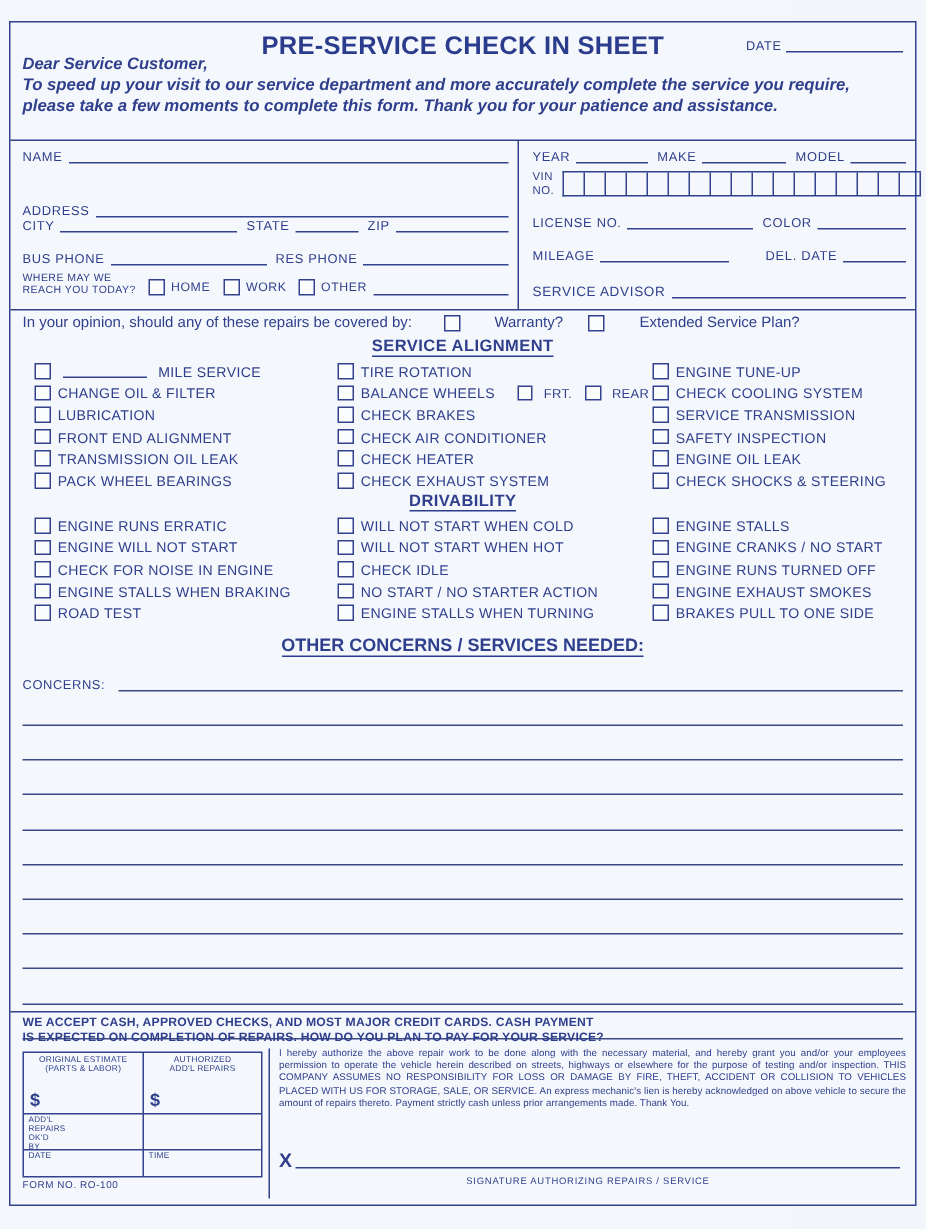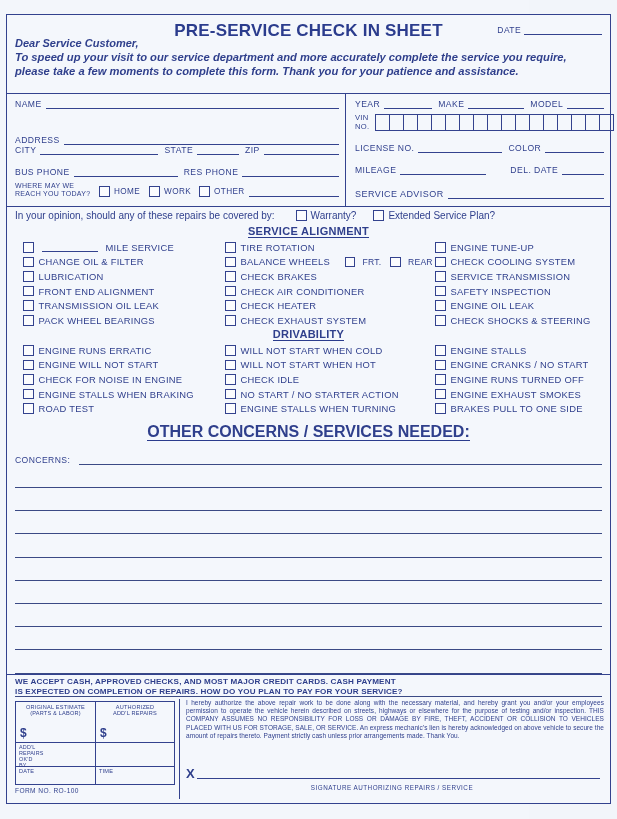--- a/index.html
+++ b/index.html
@@ -40,37 +40,37 @@
   .twoline{position:absolute;font-size:7px;line-height:7.6px;letter-spacing:.3px;}
 
   .vinrow{position:absolute;display:flex;align-items:center;}
   .vinlbl{font-size:7.6px;line-height:8.4px;letter-spacing:.3px;width:20px;}
   .vinboxes{display:flex;border:1.2px solid #33428e;border-right:none;height:15px;}
   .vinboxes i{display:block;width:13px;border-right:1.2px solid #33428e;}
 
   
   .opinion{position:relative;height:17px;border-top:1.5px solid #33428e;
            display:flex;align-items:center;padding-left:8px;font-size:10px;gap:9px;}
-  .opinion .ck{display:flex;align-items:center;gap:4px;}
+  .opinion .ck{display:flex;align-items:center;gap:23px;}
   .opinion .cb{width:9px;height:9px;}
 
   
   .sect-h{text-align:center;font-size:11px;font-weight:bold;letter-spacing:.3px;margin:1px 0 3px;}
   .sect-h span{border-bottom:1.4px solid #2b3c8d;padding-bottom:0px;}
 
   
   .grid{position:relative;}
   .col{position:absolute;top:0;}
   .item{display:flex;align-items:center;gap:5px;height:14.6px;font-size:9.4px;letter-spacing:.25px;white-space:nowrap;}
   .item .cb{width:8.5px;height:8.5px;}
   .miniline{display:inline-block;width:56px;border-bottom:1.2px solid #33428e;height:8px;margin:0 3px;}
   .sub{display:flex;align-items:center;gap:4px;margin-left:10px;font-size:8.6px;}
 
   
-  .concern-h{text-align:center;font-size:16px;font-weight:bold;margin-top:2px;}
+  .concern-h{text-align:center;font-size:12px;font-weight:bold;margin-top:2px;}
   .concern-h span{border-bottom:1.4px solid #2b3c8d;}
   .cline{position:absolute;left:8px;right:8px;border-bottom:1.3px solid #3b4a85;height:0;}
   .clabel{position:absolute;left:8px;font-size:8.6px;letter-spacing:.4px;}
 
   
   .foot{position:absolute;left:0;right:0;bottom:0;height:128px;border-top:1.5px solid #33428e;}
   .paynote{font-size:8.1px;line-height:9.6px;letter-spacing:.15px;padding:2px 6px 2px 8px;font-weight:bold;}
   .footbody{position:absolute;left:0;right:0;top:24px;bottom:0;}
   .esttbl{position:absolute;left:8px;top:2px;width:158px;height:82px;border:1.3px solid #33428e;}
   .esttbl .r1{position:absolute;left:0;right:0;top:0;height:40px;border-bottom:1.3px solid #33428e;}

